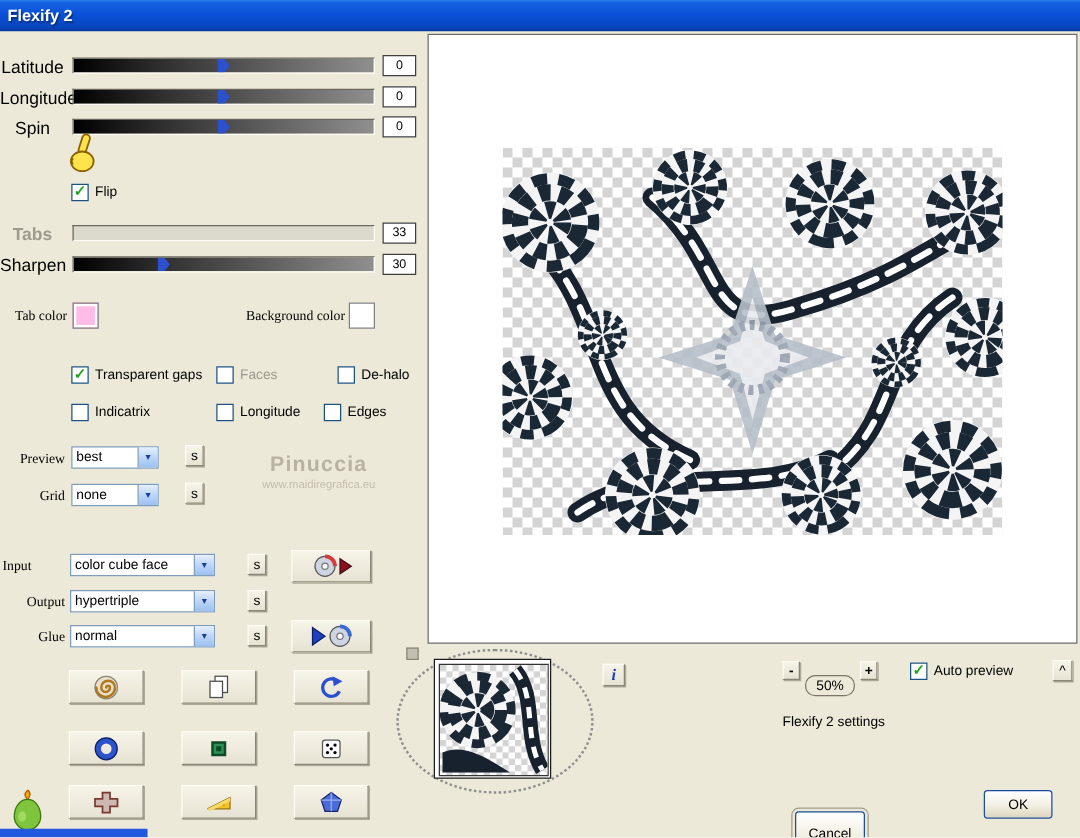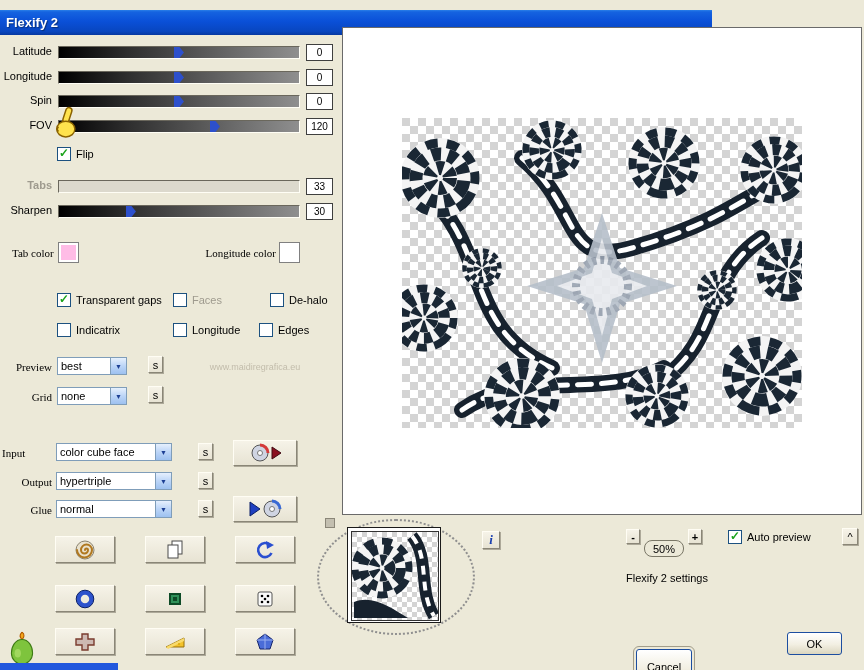--- a/index.html
+++ b/index.html
@@ -1,25 +1,25 @@
 <!DOCTYPE html>
 <html><head>
 <meta charset="utf-8">
 <style>
   html,body{margin:0;padding:0;}
   body{font-family:"Liberation Sans", sans-serif;}
   .app{position:relative;width:864px;height:670px;background:#ece9d8;overflow:hidden;font-size:11px;color:#000;}
   
-  .titlebar{position:absolute;left:0;top:10px;width:712px;height:25px;
+  .titlebar{position:absolute;left:0;top:0;width:864px;height:25px;
     background:linear-gradient(180deg,#2a80e8 0%,#1563e0 8%,#0a50d8 45%,#0846c0 85%,#0638a0 100%);
     display:flex;align-items:center;}
   .titlebar .title{color:#fff;font-weight:bold;font-size:13px;padding-left:6px;text-shadow:1px 1px 1px #07307a;}
   
   .row{position:absolute;left:0;width:340px;height:20px;}
-  .s-label{position:absolute;left:0;top:3px;width:52px;text-align:right;font-size:11px;}
+  .s-label{position:absolute;left:0;top:3px;width:52px;text-align:center;font-size:14px;}
   .s-label.disabled{color:#9e9a8e;font-weight:bold;}
   .track{position:absolute;left:58px;top:4px;width:240px;height:11px;
     background:linear-gradient(90deg,#000 0%,#303030 30%,#8f8f8f 100%);
     border:1px solid;border-color:#6a675c #fffef5 #fffef5 #6a675c;}
   .track.disabled{background:#dcd9cd;}
   .thumb{position:absolute;top:0;width:10px;height:11px;background:#2d50cc;
     clip-path:polygon(0 0,55% 0,100% 50%,55% 100%,0 100%);}
   .val{position:absolute;left:306px;top:2px;width:25px;height:15px;background:#fff;
     border:1px solid #3f3f3f;font-size:10px;text-align:center;line-height:15px;}
   
@@ -98,27 +98,20 @@
   </div>
 
   <div class="row" style="top:91px">
     <span class="s-label">Spin</span>
     <div class="track">
       <div class="thumb" style="left:calc(50% - 5px)"></div>
     </div>
     <span class="val">0</span>
   </div>
 
-  <div class="row" style="top:116px">
-    <span class="s-label">FOV</span>
-    <div class="track">
-      <div class="thumb" style="left:calc(65% - 5px)"></div>
-    </div>
-    <span class="val">120</span>
-  </div>
 
   <svg class="hand-cursor" viewBox="0 0 24 28">
     <g stroke="#8a6200" stroke-width="1.2" fill="#ffe34d">
       <rect x="10" y="1" width="5" height="13" rx="2.5" transform="rotate(18 12 7)"></rect>
       <ellipse cx="11" cy="19" rx="7.5" ry="6.5"></ellipse>
       <path d="M5 17 q-2 2 0 4" fill="none"></path>
     </g>
   </svg>
 
   <div class="checkbox" style="left:57px;top:147px">
@@ -137,21 +130,21 @@
   <div class="row" style="top:201px">
     <span class="s-label">Sharpen</span>
     <div class="track">
       <div class="thumb" style="left:calc(30% - 5px)"></div>
     </div>
     <span class="val">30</span>
   </div>
 
   <span class="field-label" style="left:12px;top:247px">Tab color</span>
   <div class="swatch" style="left: 58px; top: 242px; background: rgb(255, 188, 230);"></div>
-  <span class="field-label" style="left:186px;top:247px;width:90px;text-align:right">Longitude color</span>
+  <span class="field-label" style="left:186px;top:247px;width:90px;text-align:right">Background color</span>
   <div class="swatch" style="left: 279px; top: 242px; background: rgb(255, 255, 255);"></div>
 
   <div class="checkbox" style="left:57px;top:293px">
     <span class="cb-box">
         <span class="check">✓</span>
       </span>
     <span class="cb-label">Transparent gaps</span>
   </div>
   <div class="checkbox" style="left:173px;top:293px">
     <span class="cb-box"></span>
@@ -186,20 +179,21 @@
   <span class="field-label" style="left:6px;top:391px;width:46px;text-align:right">Grid</span>
   <div class="dropdown" style="left:57px;top:387px;width:70px">
     <span class="dd-value">none</span>
     <span class="dd-btn">
         <span class="dd-arrow">▼</span>
       </span>
   </div>
   <button class="s-btn raised" style="left:148px;top:386px">s</button>
 
   <div class="watermark">
+    <div class="wm1">Pinuccia</div>
     <div class="wm2">www.maidiregrafica.eu</div>
   </div>
 
   <span class="field-label" style="left:2px;top:447px;width:46px;text-align:left">Input</span>
   <div class="dropdown" style="left:56px;top:443px;width:116px">
     <span class="dd-value">color cube face</span>
     <span class="dd-btn">
         <span class="dd-arrow">▼</span>
       </span>
   </div>

